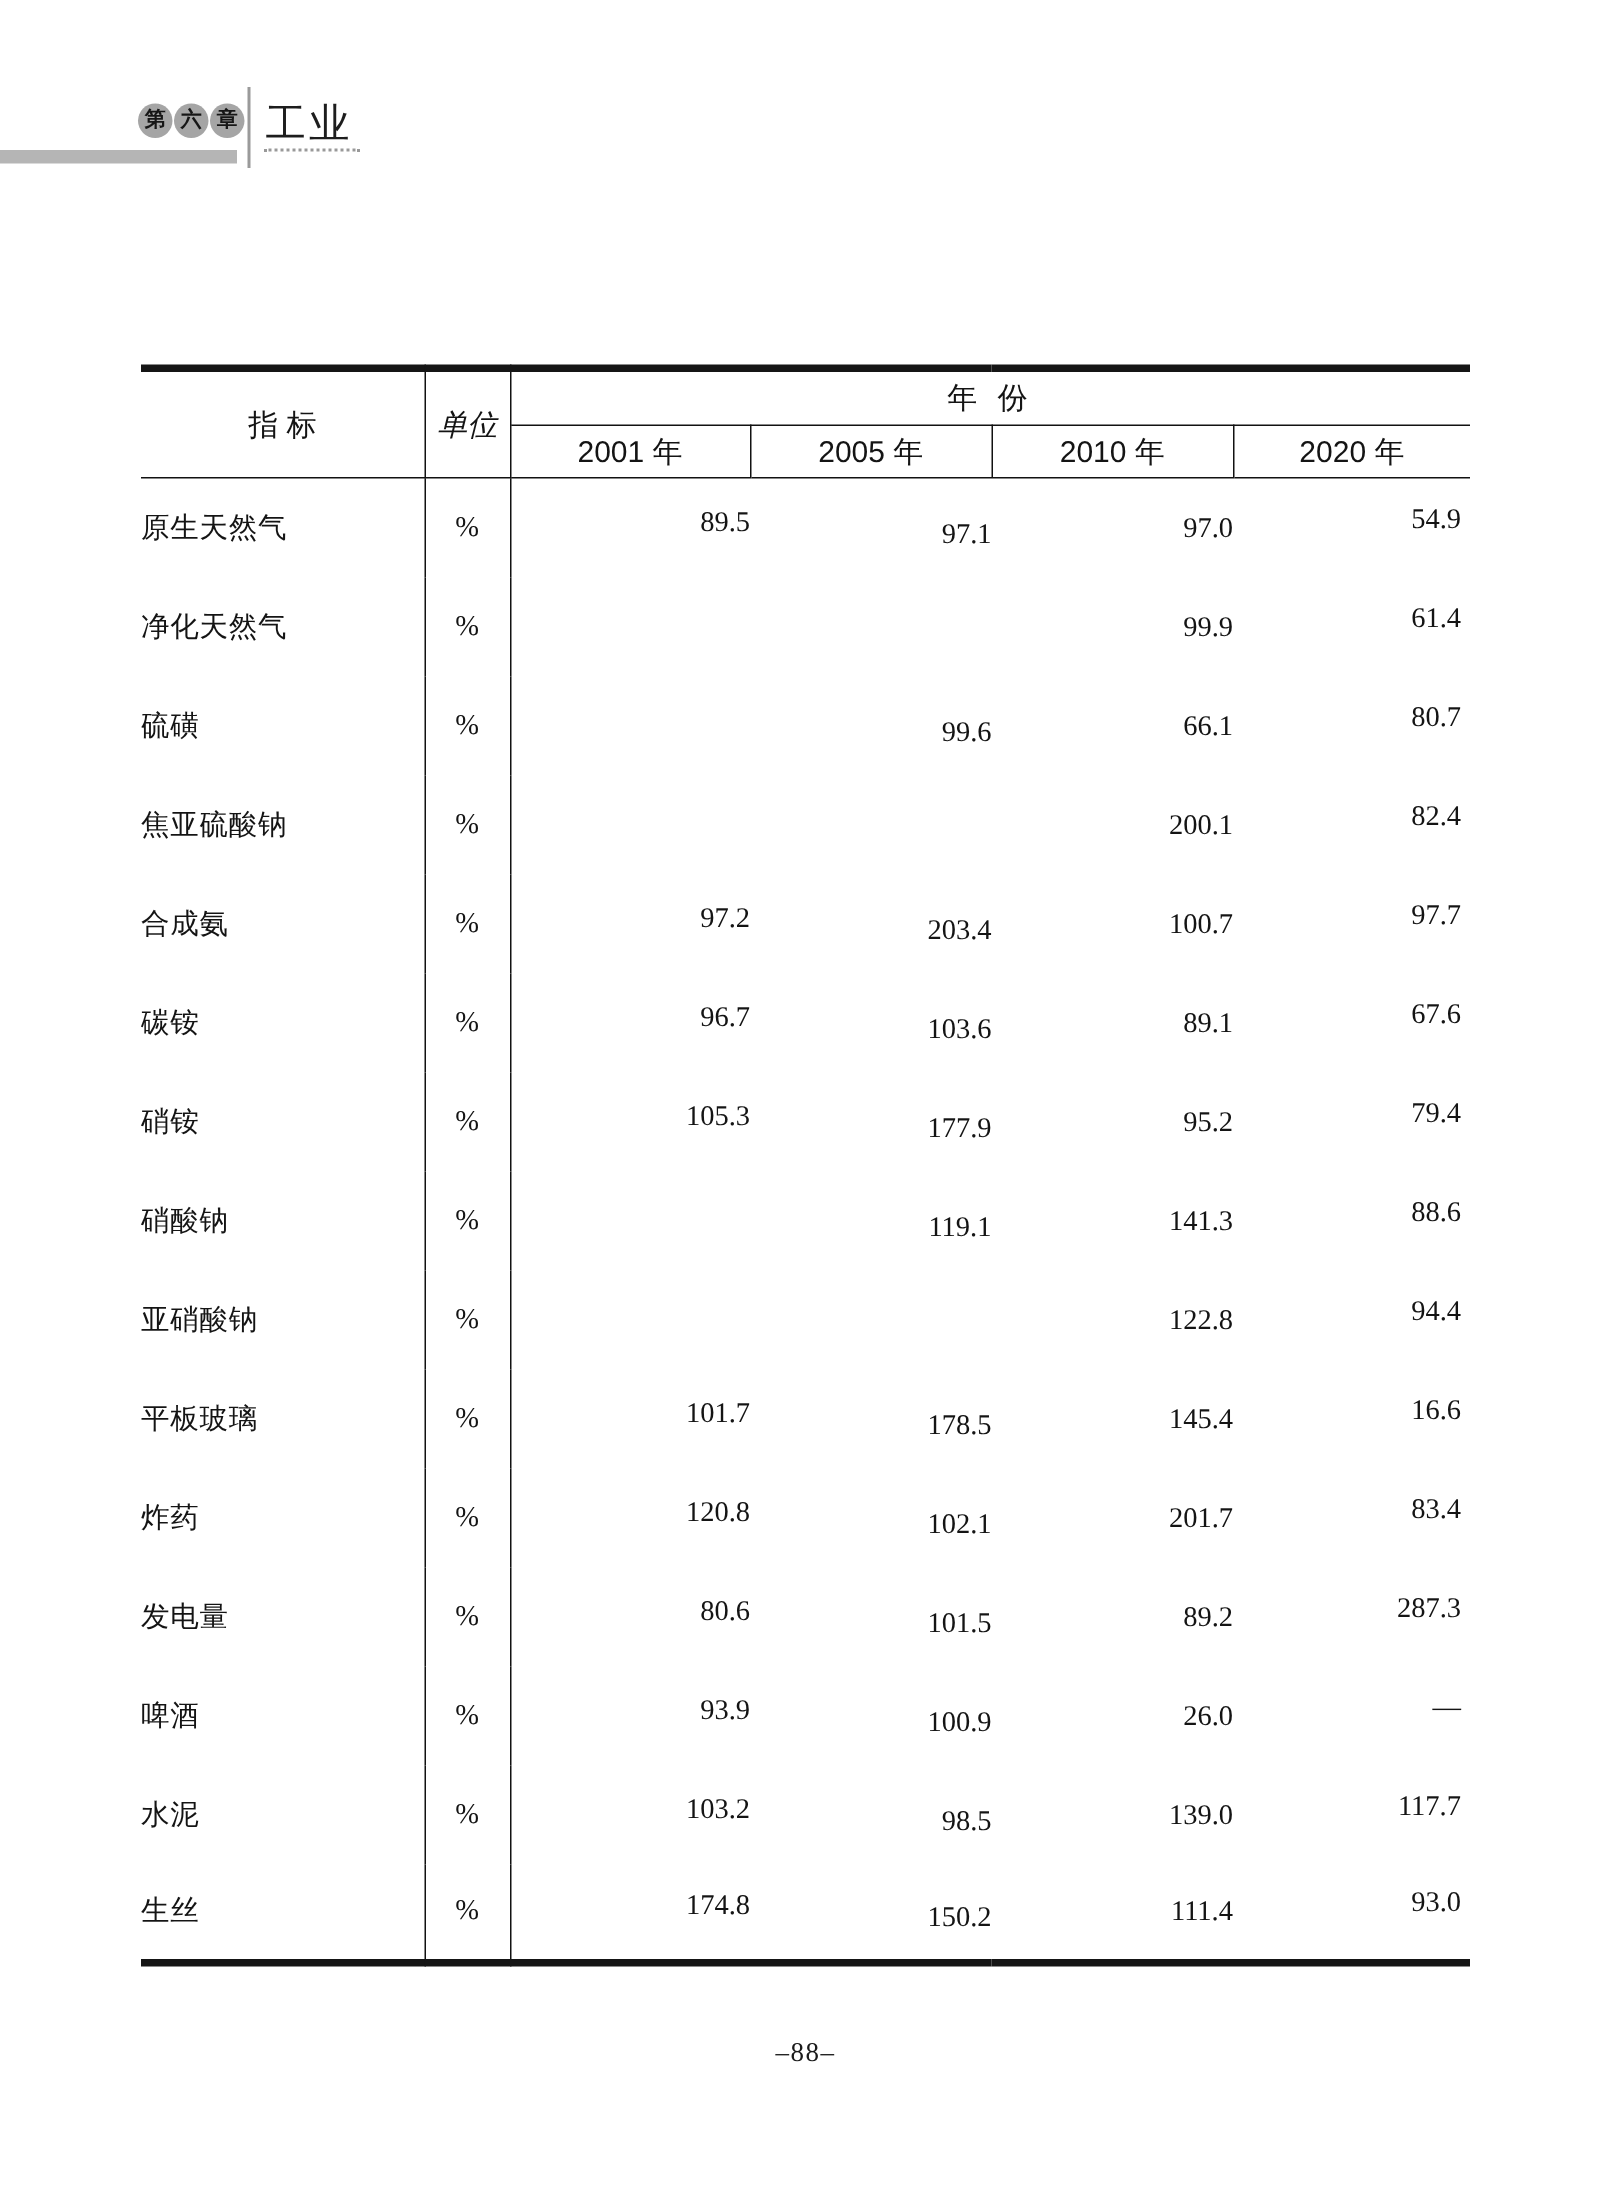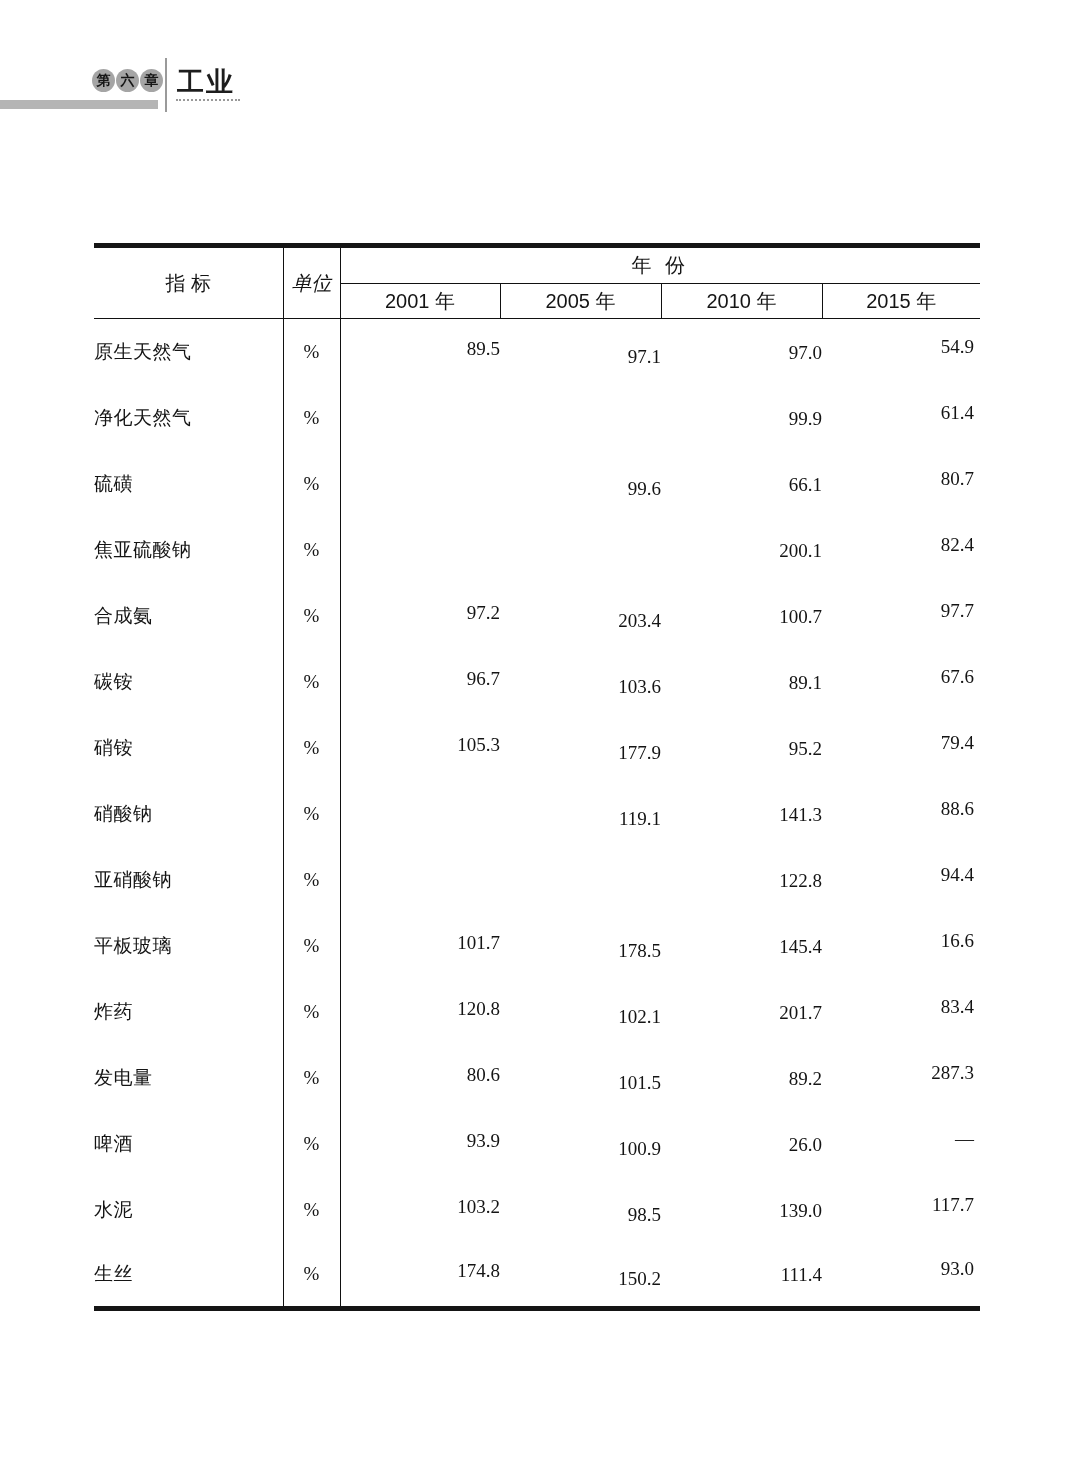--- a/index.html
+++ b/index.html
@@ -27,21 +27,21 @@
     font-family:"DejaVu Sans",sans-serif;
     font-weight:bold;
   }
   .header-vline{
     position:absolute;left:165px;top:58px;
     width:2px;height:54px;background:#9a9a9a;
   }
   .chapter-title{
     position:absolute;left:177px;top:64px;
     font-family:"Liberation Sans","DejaVu Sans",sans-serif;
-    font-size:27px;font-weight:700;color:#1d1d1d;
+    font-size:27px;font-weight:400;color:#1d1d1d;
     letter-spacing:2px;
   }
   .chapter-underline{
     position:absolute;left:176px;top:99px;
     width:64px;height:0;
     border-top:2px dotted #999;
   }
   .header-bar{
     position:absolute;left:0;top:100px;
     width:158px;height:9px;background:#b5b5b5;
@@ -134,21 +134,21 @@
     <thead>
       <tr>
         <th rowspan="2" class="th-ind">指  标</th>
         <th rowspan="2" class="th-unit">单位</th>
         <th colspan="4" class="th-years">年 份</th>
       </tr>
       <tr>
         <th class="th-y">2001 年</th>
         <th class="th-y">2005 年</th>
         <th class="th-y">2010 年</th>
-        <th class="th-y">2015 年</th>
+        <th class="th-y">2020 年</th>
       </tr>
     </thead>
     <tbody>
       <tr class="r">
         <td class="ind">原生天然气</td>
         <td class="unit">%</td>
         <td class="val c1"><span>89.5</span></td>
         <td class="val c2"><span>97.1</span></td>
         <td class="val c3"><span>97.0</span></td>
         <td class="val c4"><span>54.9</span></td>
@@ -261,14 +261,15 @@
         <td class="ind">生丝</td>
         <td class="unit">%</td>
         <td class="val c1"><span>174.8</span></td>
         <td class="val c2"><span>150.2</span></td>
         <td class="val c3"><span>111.4</span></td>
         <td class="val c4"><span>93.0</span></td>
       </tr>
     </tbody>
   </table>
 
+  <div class="page-number">–88–</div>
 
 </div>
 
 </body></html>

